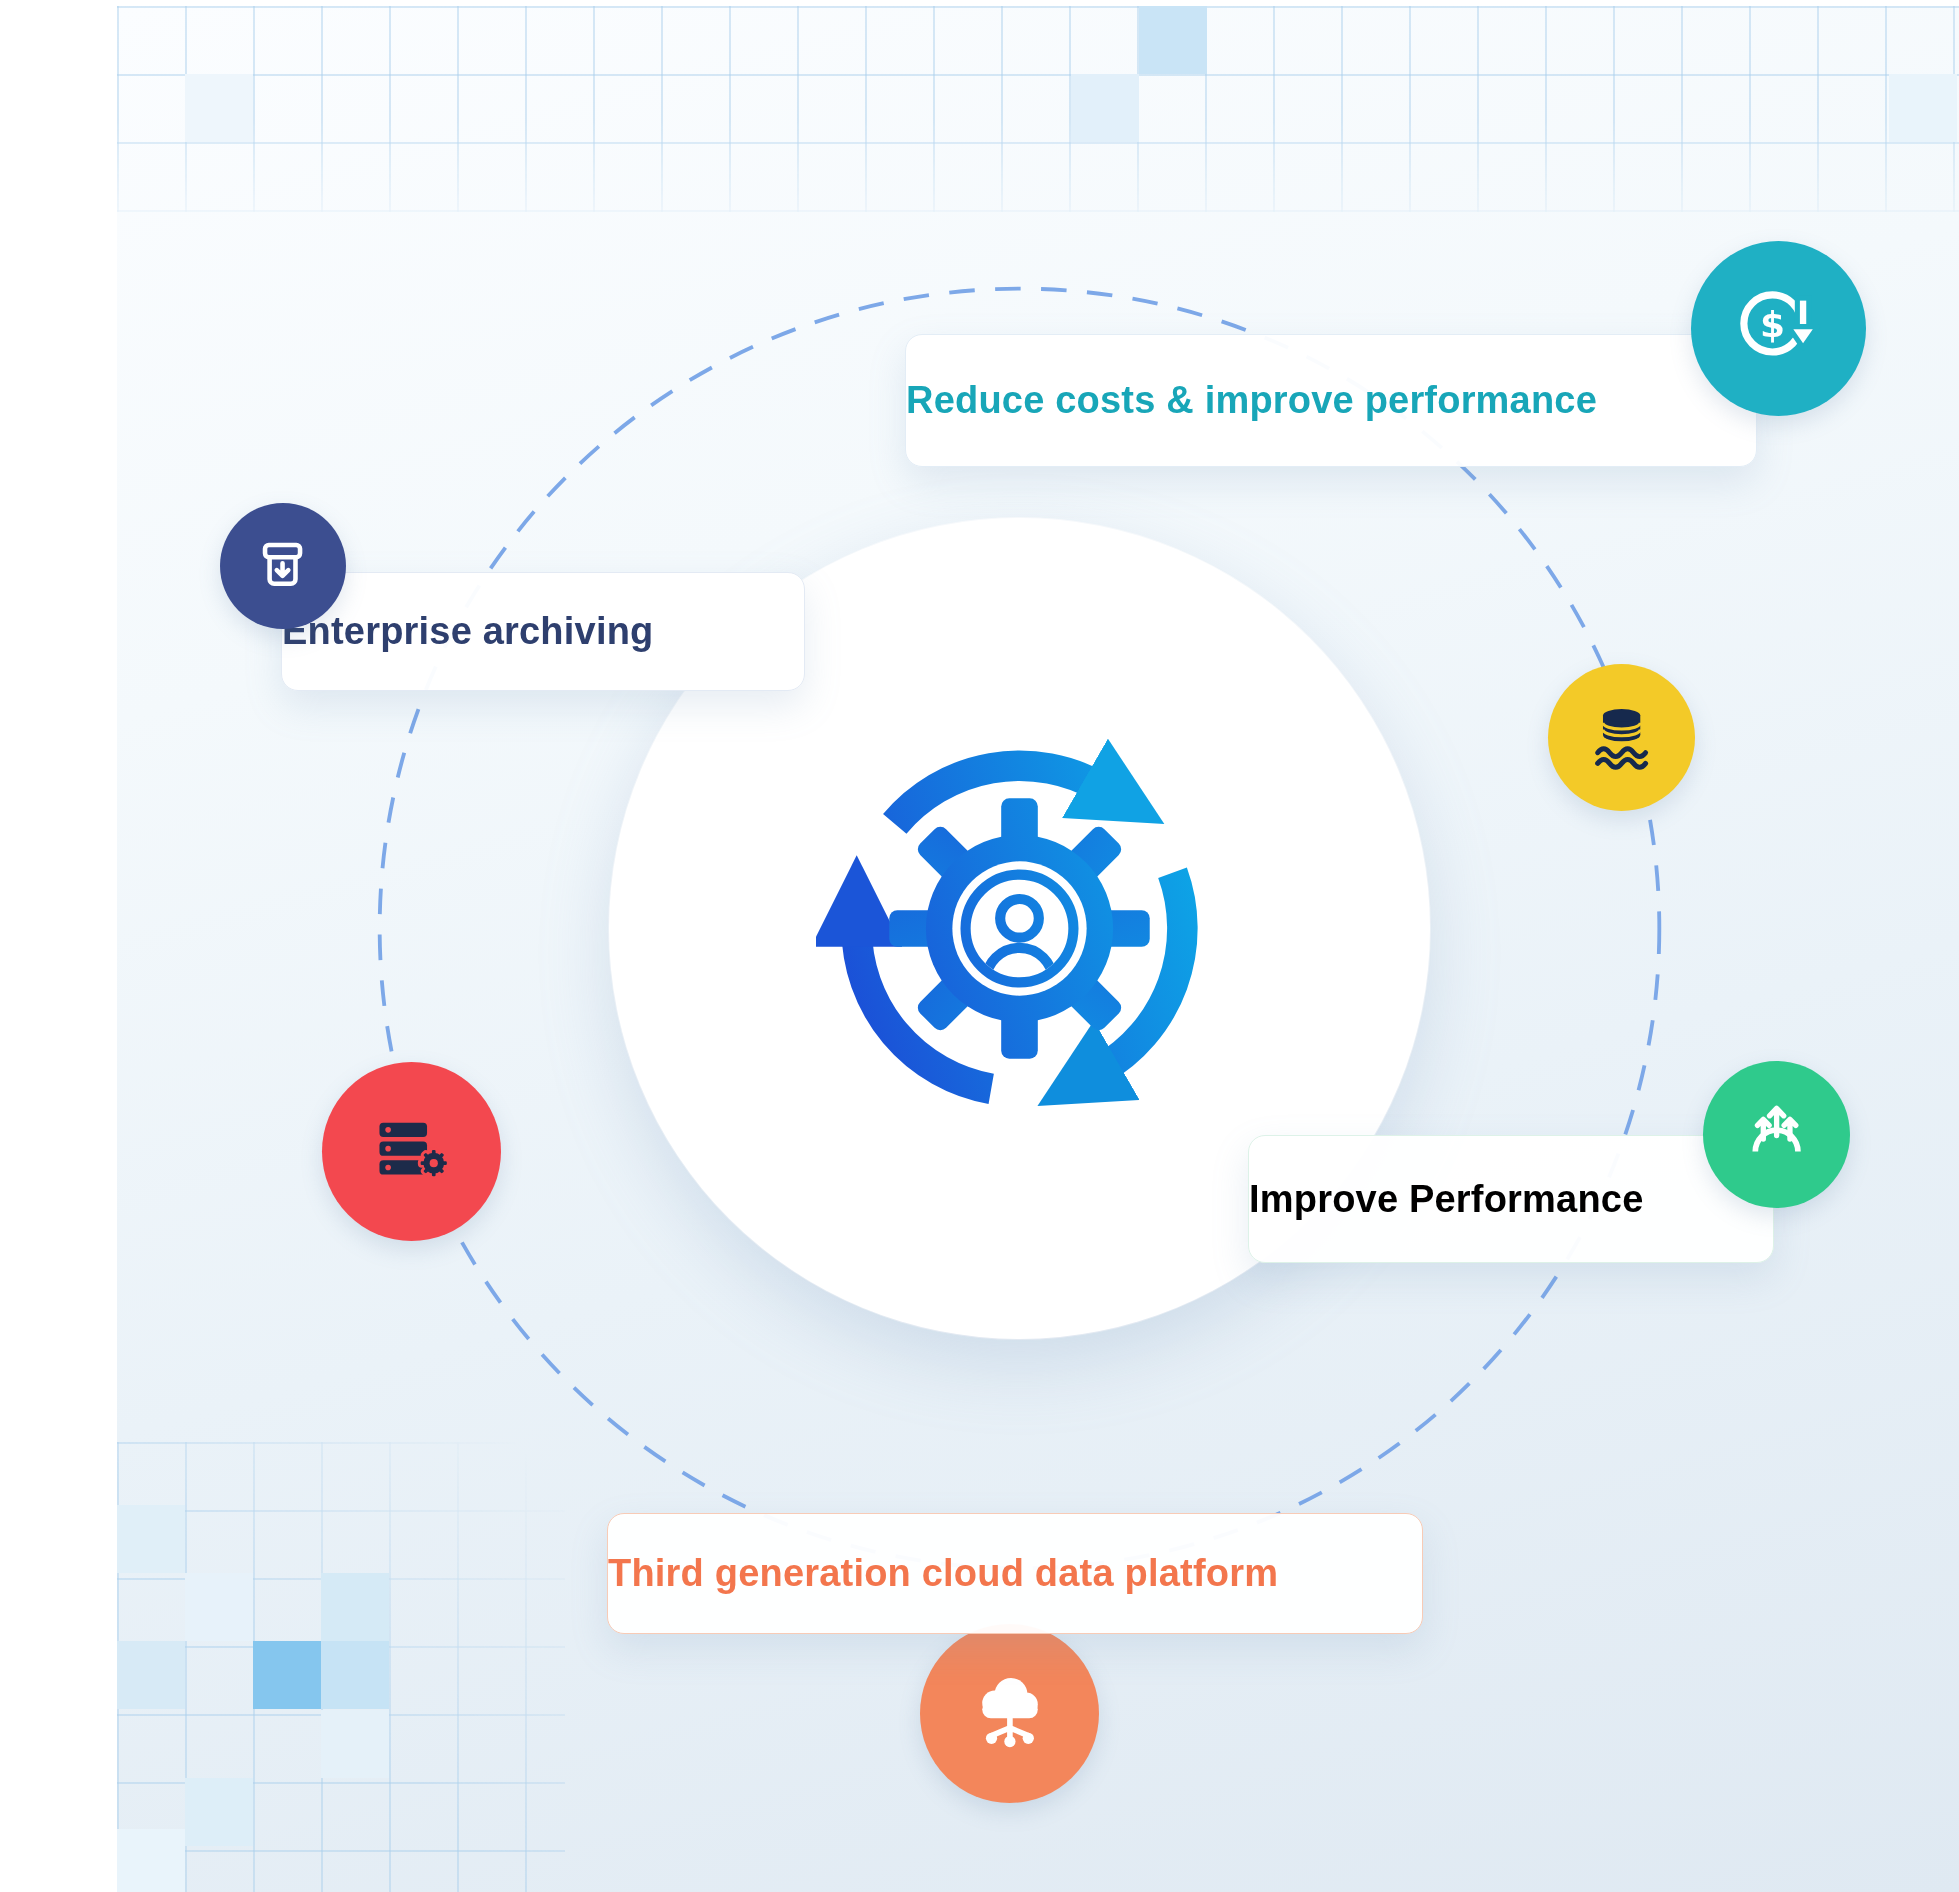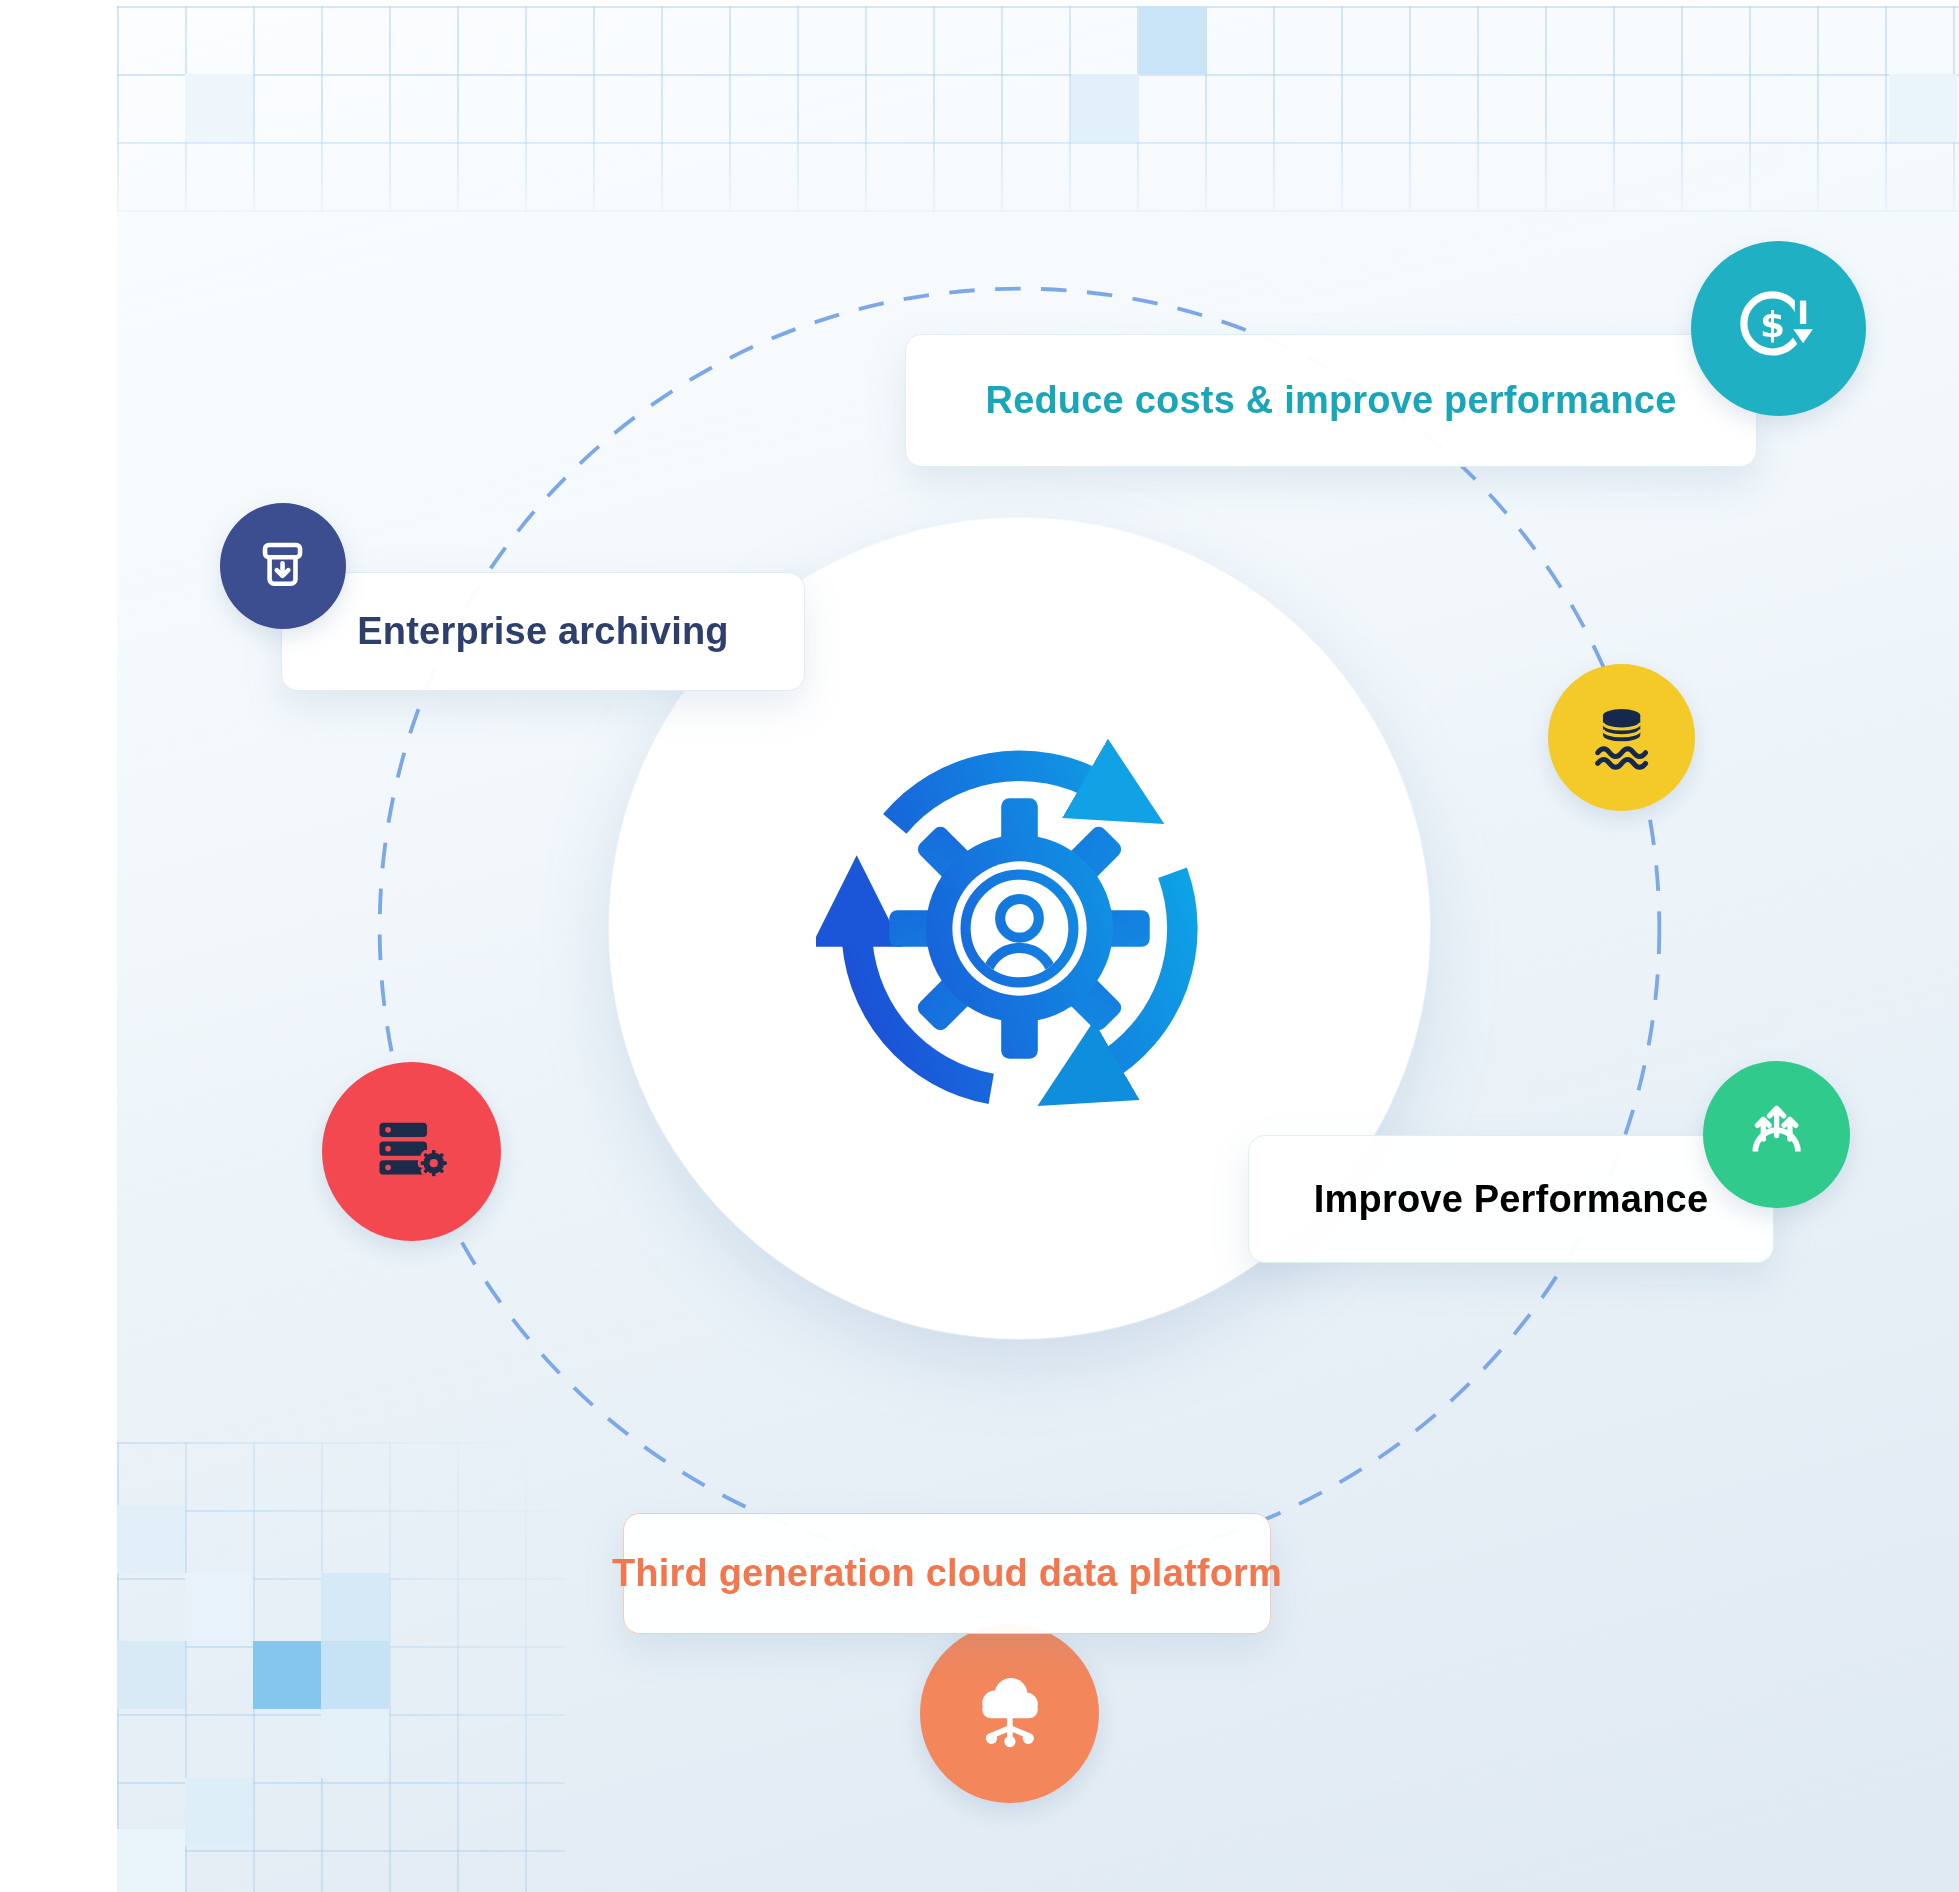--- a/index.html
+++ b/index.html
@@ -25,21 +25,21 @@
   .cell { position:absolute; width:68px; height:68px; }
 
   .orbit { position:absolute; left:372px; top:281px; width:1295px; height:1295px; z-index:2; }
 
   .center-circle { position:absolute; left:609px; top:518px; width:821px; height:821px;
     border-radius:50%; background:#ffffff; z-index:3;
     box-shadow:0 25.6px 68px rgba(140,168,200,.28), 0 0 0 0.9px rgba(255,255,255,.8);
     display:flex; align-items:center; justify-content:center; }
   .center-icon { width:407px; height:407px; }
 
-  .card { position:absolute; display:flex; align-items:center; justify-content:center;
+  .card { position:absolute; display:flex; align-items:center; justify-content:flex-start;
     background:rgba(255,255,255,.96); border:1.7px solid #e6eef6; border-radius:17px; z-index:5;
     box-shadow:0 15.3px 37px rgba(124,154,190,.18);
     font-size:38px; font-weight:700; letter-spacing:0.2px; white-space:nowrap; }
 
   .badge { position:absolute; border-radius:50%; z-index:6;
     display:flex; align-items:center; justify-content:center;
     box-shadow:0 8.5px 22px rgba(90,120,160,.18); }
   .badge svg { width:58%; height:58%; }
   .badge-under { z-index:4; }
 </style>
@@ -122,21 +122,21 @@
   </div>
 
   <div class="card" style="left:281px; top:572px; width:524px; height:119px; color:#2e3f6e; border-color:#e3eaf4;">
     <span>Enterprise archiving</span>
   </div>
 
   <div class="card" style="left:1248px; top:1135px; width:526px; height:128px; color:#000000; border-color:#ddf2e8;">
     <span>Improve Performance</span>
   </div>
 
-  <div class="card" style="left:623px; top:1513px; width:648px; height:121px; color:#f3764d; border-color:#f8cbb6;">
+  <div class="card" style="left:607px; top:1513px; width:816px; height:121px; color:#f3764d; border-color:#f8cbb6;">
     <span>Third generation cloud data platform</span>
   </div>
 
   <div class="badge" style="left:1691px; top:241px; width:175px; height:175px; background:#1fb0c4;">
     <svg viewBox="0 0 48 48">
       <circle cx="21" cy="21.5" r="13.5" fill="none" stroke="#ffffff" stroke-width="3.4"></circle>
       <text x="21" y="27.8" text-anchor="middle" font-size="17" font-weight="bold" fill="#ffffff" font-family="DejaVu Sans, sans-serif">$</text>
       <rect x="32.8" y="9.5" width="5.4" height="14.5" fill="#ffffff" stroke="#1fb0c4" stroke-width="2.4"></rect>
       <polygon points="28.6,23 42.4,23 35.5,33" fill="#ffffff" stroke="#1fb0c4" stroke-width="2.4" stroke-linejoin="round"></polygon>
     </svg>

